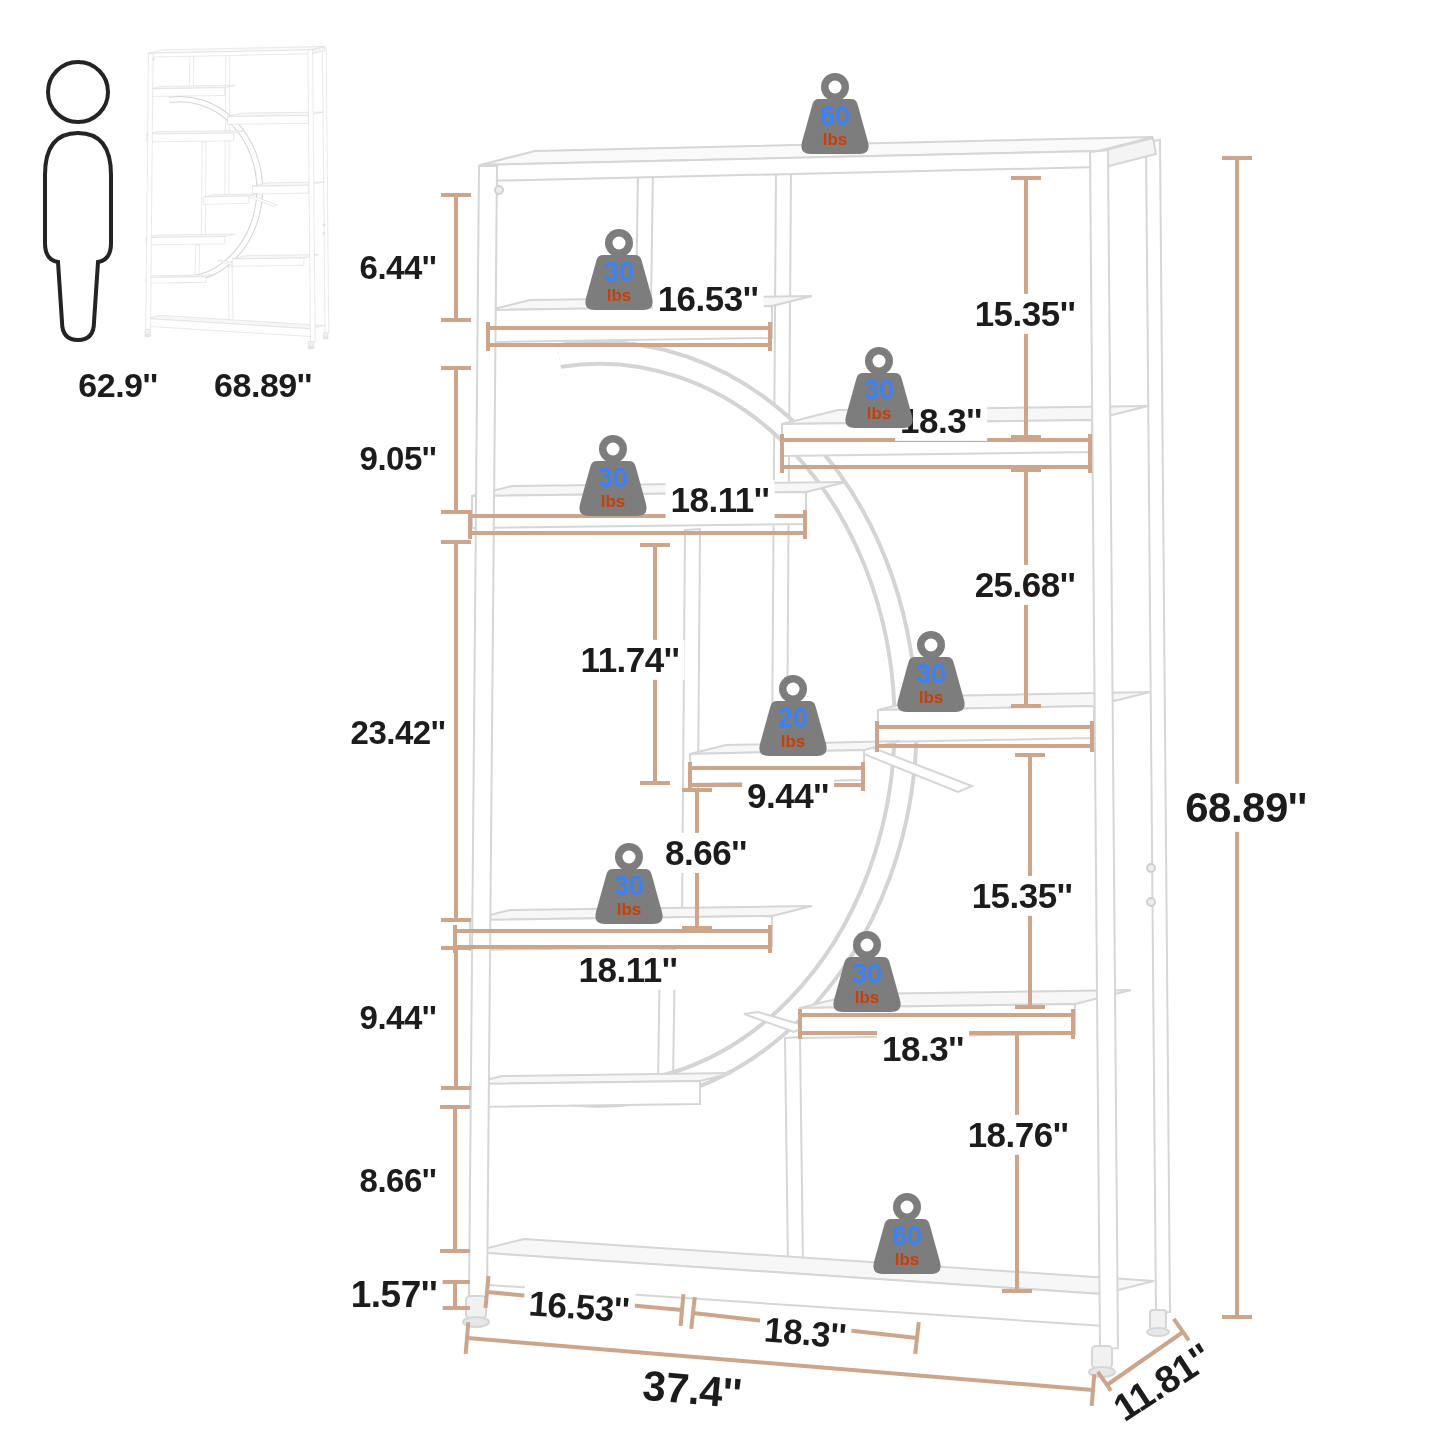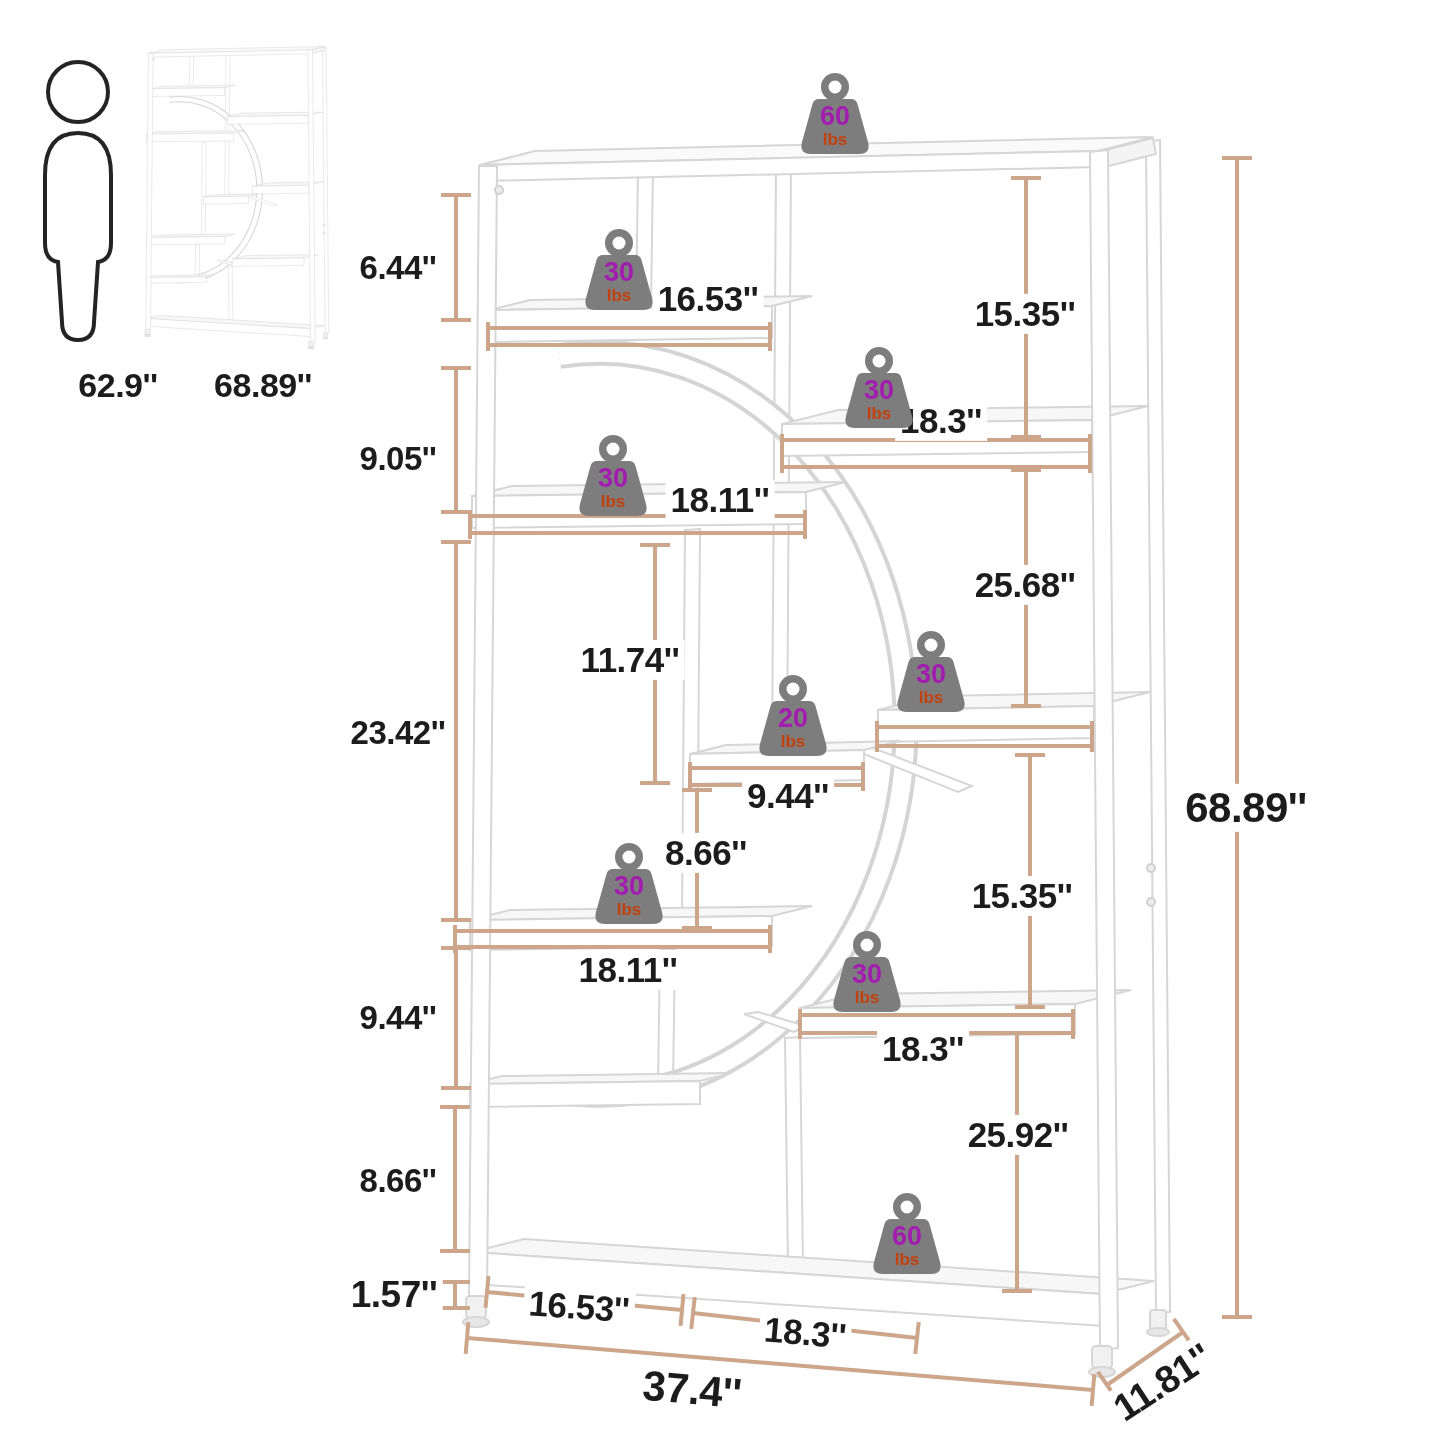--- a/index.html
+++ b/index.html
@@ -4,21 +4,21 @@
 <style>
   html,body{margin:0;padding:0;background:#ffffff;}
   #stage{position:relative;width:1445px;height:1445px;background:#fff;overflow:hidden;
          font-family:"Liberation Sans", sans-serif;}
   #stage svg.base{position:absolute;left:0;top:0;}
   .dim-label{position:absolute;font-weight:bold;color:#1c1c1c;white-space:nowrap;
              background:#fff;padding:0 5px;line-height:1.15;letter-spacing:-0.5px;}
   .weight{position:absolute;width:74px;height:84px;}
   .weight svg{position:absolute;left:0;top:0;}
   .w-val{position:absolute;top:31px;left:0;right:0;text-align:center;
-         font-size:27px;font-weight:bold;color:#a21caf;line-height:1;}
+         font-size:27px;font-weight:bold;color:#3b82f6;line-height:1;}
   .w-unit{position:absolute;top:59px;left:0;right:0;text-align:center;
           font-size:17px;font-weight:bold;color:#c2410c;line-height:1;}
 </style>
 </head>
 <body>
 
 <div id="stage">
 
   <svg class="base" width="1445" height="1445" viewBox="0 0 1445 1445">
     <defs>
@@ -192,21 +192,21 @@
       <div class="dim-label" style="left: 941px; top: 421px; font-size: 35px; transform: translate(-50%, -50%) rotate(0deg);">18.3''</div>
       <div class="dim-label" style="left: 720px; top: 500px; font-size: 35px; transform: translate(-50%, -50%) rotate(0deg);">18.11''</div>
       <div class="dim-label" style="left: 1025px; top: 314px; font-size: 35px; transform: translate(-50%, -50%) rotate(0deg);">15.35''</div>
       <div class="dim-label" style="left: 1025px; top: 585px; font-size: 35px; transform: translate(-50%, -50%) rotate(0deg);">25.68''</div>
       <div class="dim-label" style="left: 630px; top: 660px; font-size: 35px; transform: translate(-50%, -50%) rotate(0deg);">11.74''</div>
       <div class="dim-label" style="left: 788px; top: 796px; font-size: 35px; transform: translate(-50%, -50%) rotate(0deg);">9.44''</div>
       <div class="dim-label" style="left: 706px; top: 853px; font-size: 35px; transform: translate(-50%, -50%) rotate(0deg);">8.66''</div>
       <div class="dim-label" style="left: 628px; top: 970px; font-size: 35px; transform: translate(-50%, -50%) rotate(0deg);">18.11''</div>
       <div class="dim-label" style="left: 1022px; top: 896px; font-size: 35px; transform: translate(-50%, -50%) rotate(0deg);">15.35''</div>
       <div class="dim-label" style="left: 923px; top: 1049px; font-size: 35px; transform: translate(-50%, -50%) rotate(0deg);">18.3''</div>
-      <div class="dim-label" style="left: 1018px; top: 1135px; font-size: 35px; transform: translate(-50%, -50%) rotate(0deg);">25.92''</div>
+      <div class="dim-label" style="left: 1018px; top: 1135px; font-size: 35px; transform: translate(-50%, -50%) rotate(0deg);">18.76''</div>
       <div class="dim-label" style="left: 1246px; top: 808px; font-size: 42px; transform: translate(-50%, -50%) rotate(0deg);">68.89''</div>
       <div class="dim-label" style="left: 579px; top: 1307px; font-size: 35px; transform: translate(-50%, -50%) rotate(4deg);">16.53''</div>
       <div class="dim-label" style="left: 805px; top: 1333px; font-size: 35px; transform: translate(-50%, -50%) rotate(5deg);">18.3''</div>
       <div class="dim-label" style="left: 692px; top: 1390px; font-size: 42px; transform: translate(-50%, -50%) rotate(5deg);">37.4''</div>
       <div class="dim-label" style="left: 1163px; top: 1383px; font-size: 38px; transform: translate(-50%, -50%) rotate(-33deg);">11.81''</div>
       <div class="weight" style="left: 798px; top: 72px;">
         <svg width="74" height="84" viewBox="0 0 74 84">
        <circle cx="37" cy="15" r="14" fill="#7d7d7d"></circle>
        <circle cx="37" cy="15" r="6.5" fill="#ffffff"></circle>
        <path fill="#7d7d7d" d="M21,27 L53,27 Q58,27 59.5,32 L70,70 Q73,82 61,82 L13,82 Q1,82 4,70 L14.5,32 Q16,27 21,27 Z"></path>

